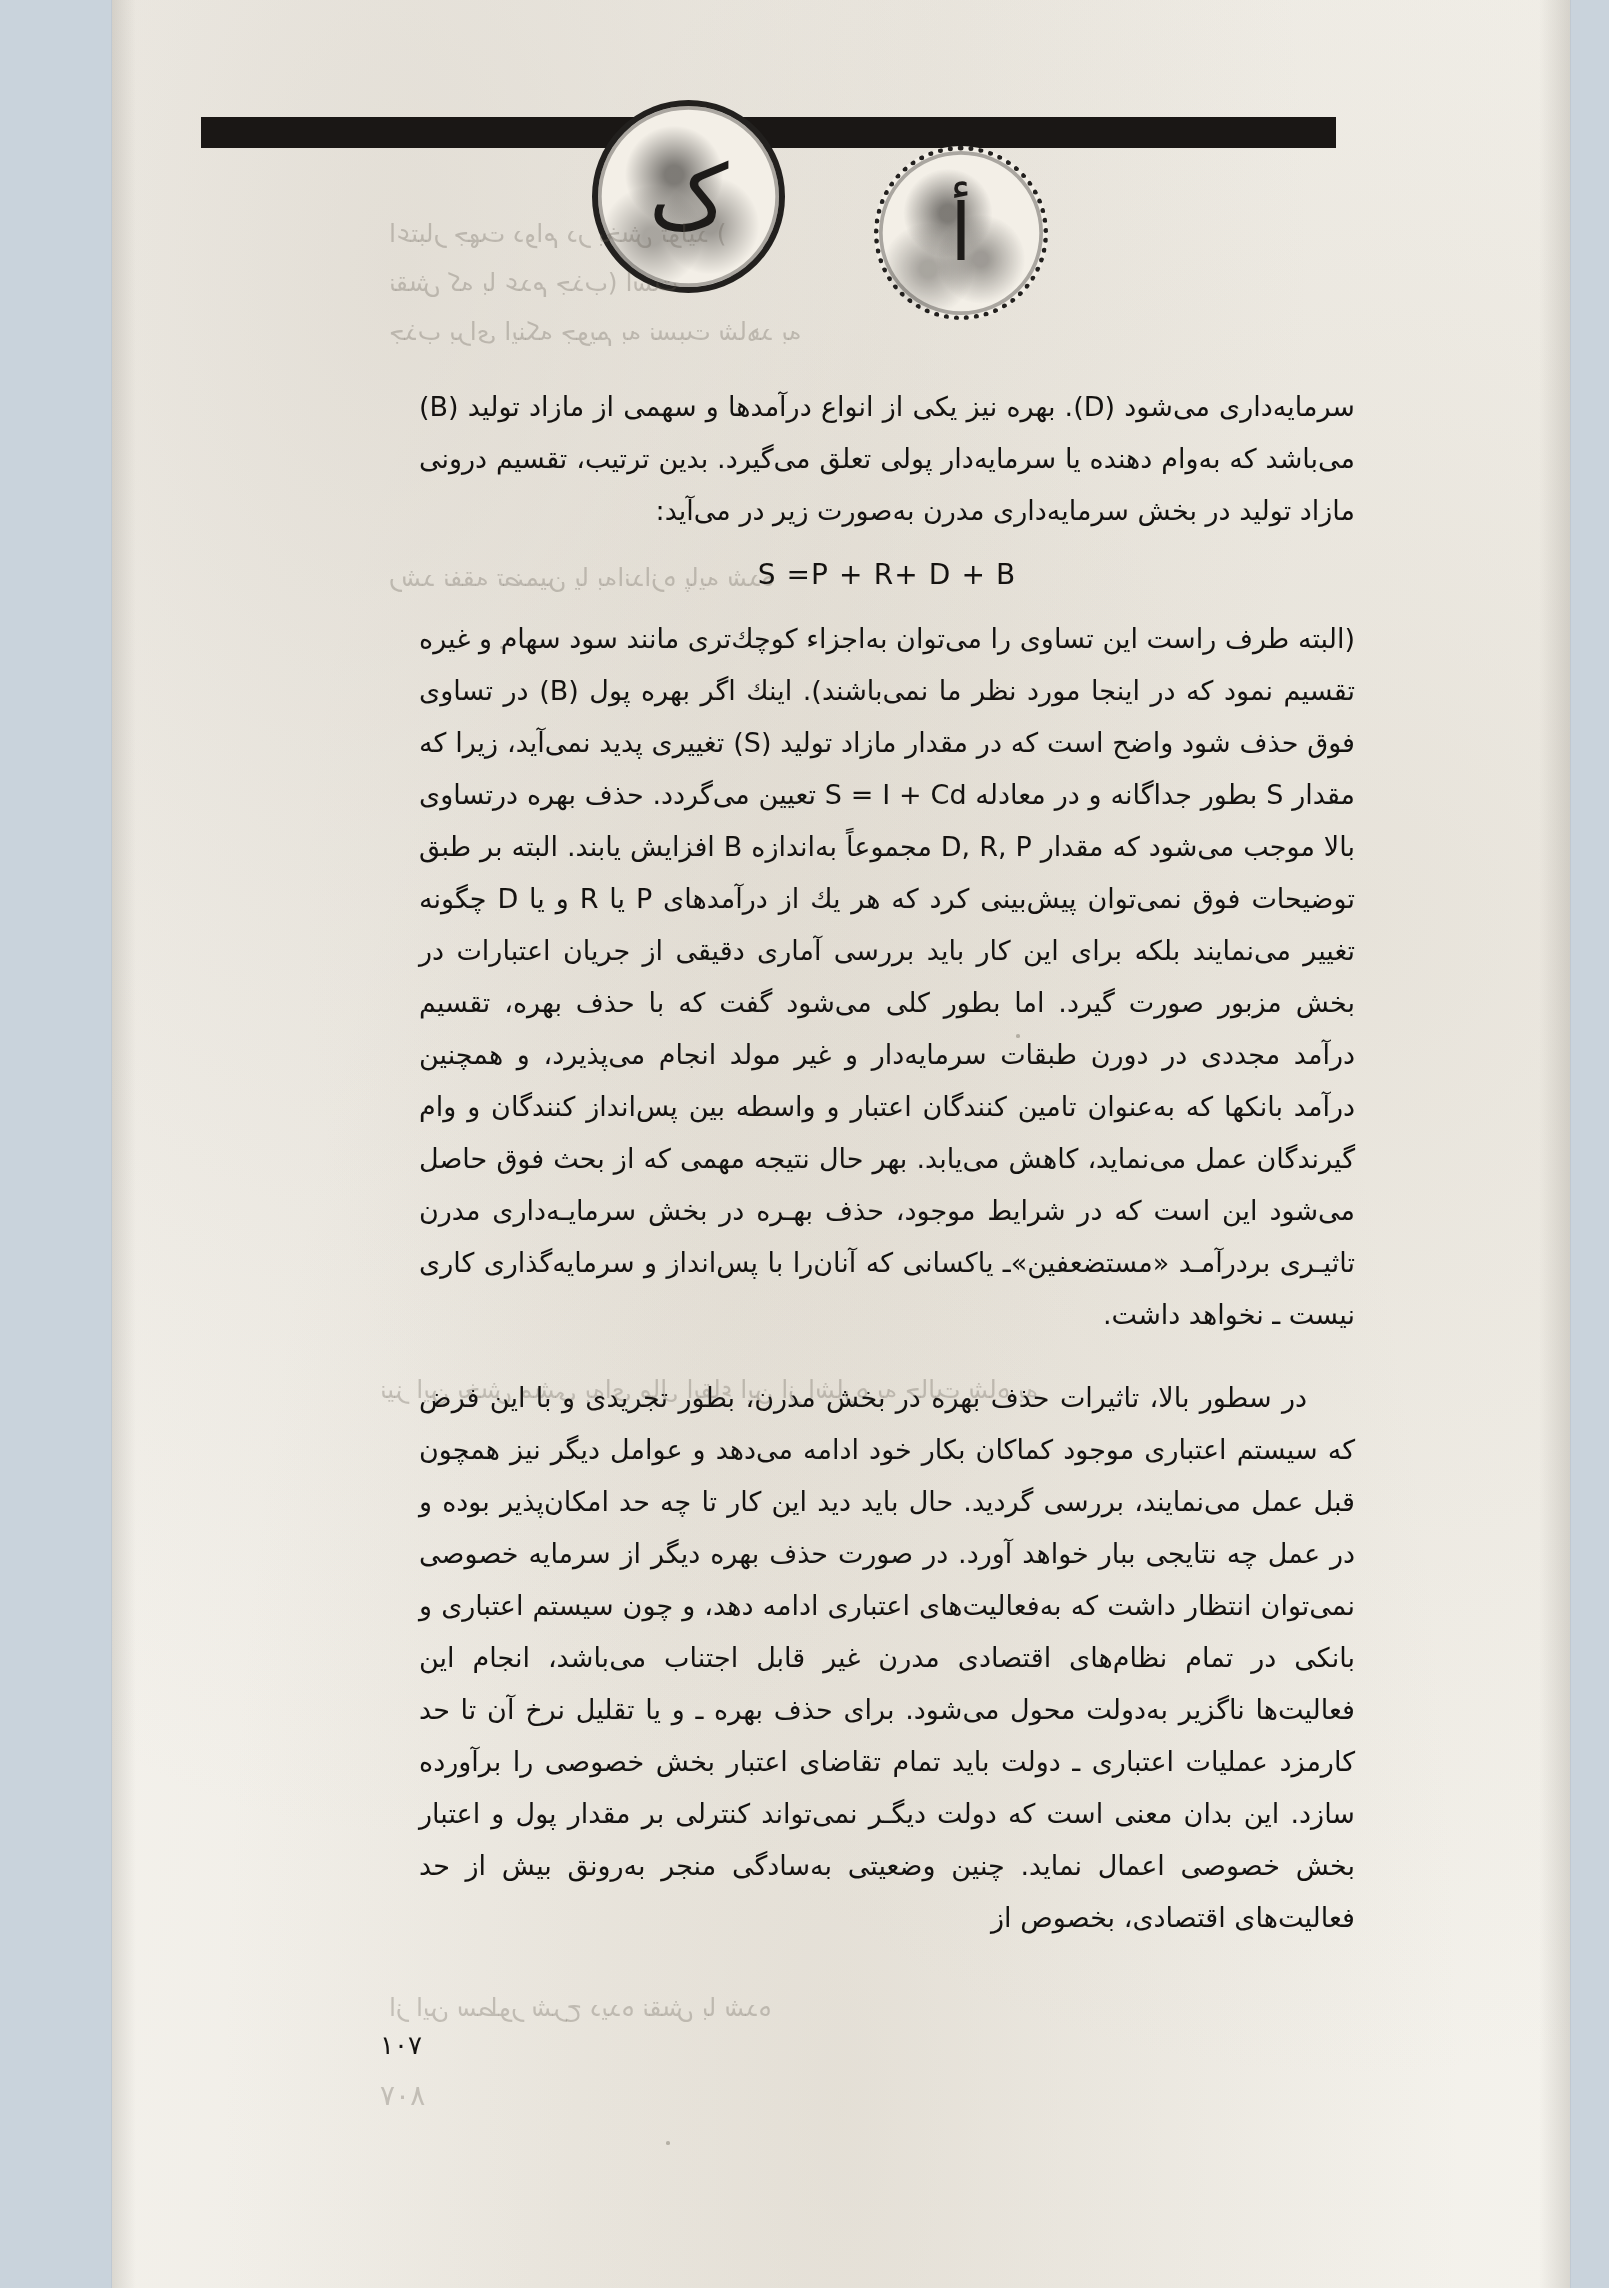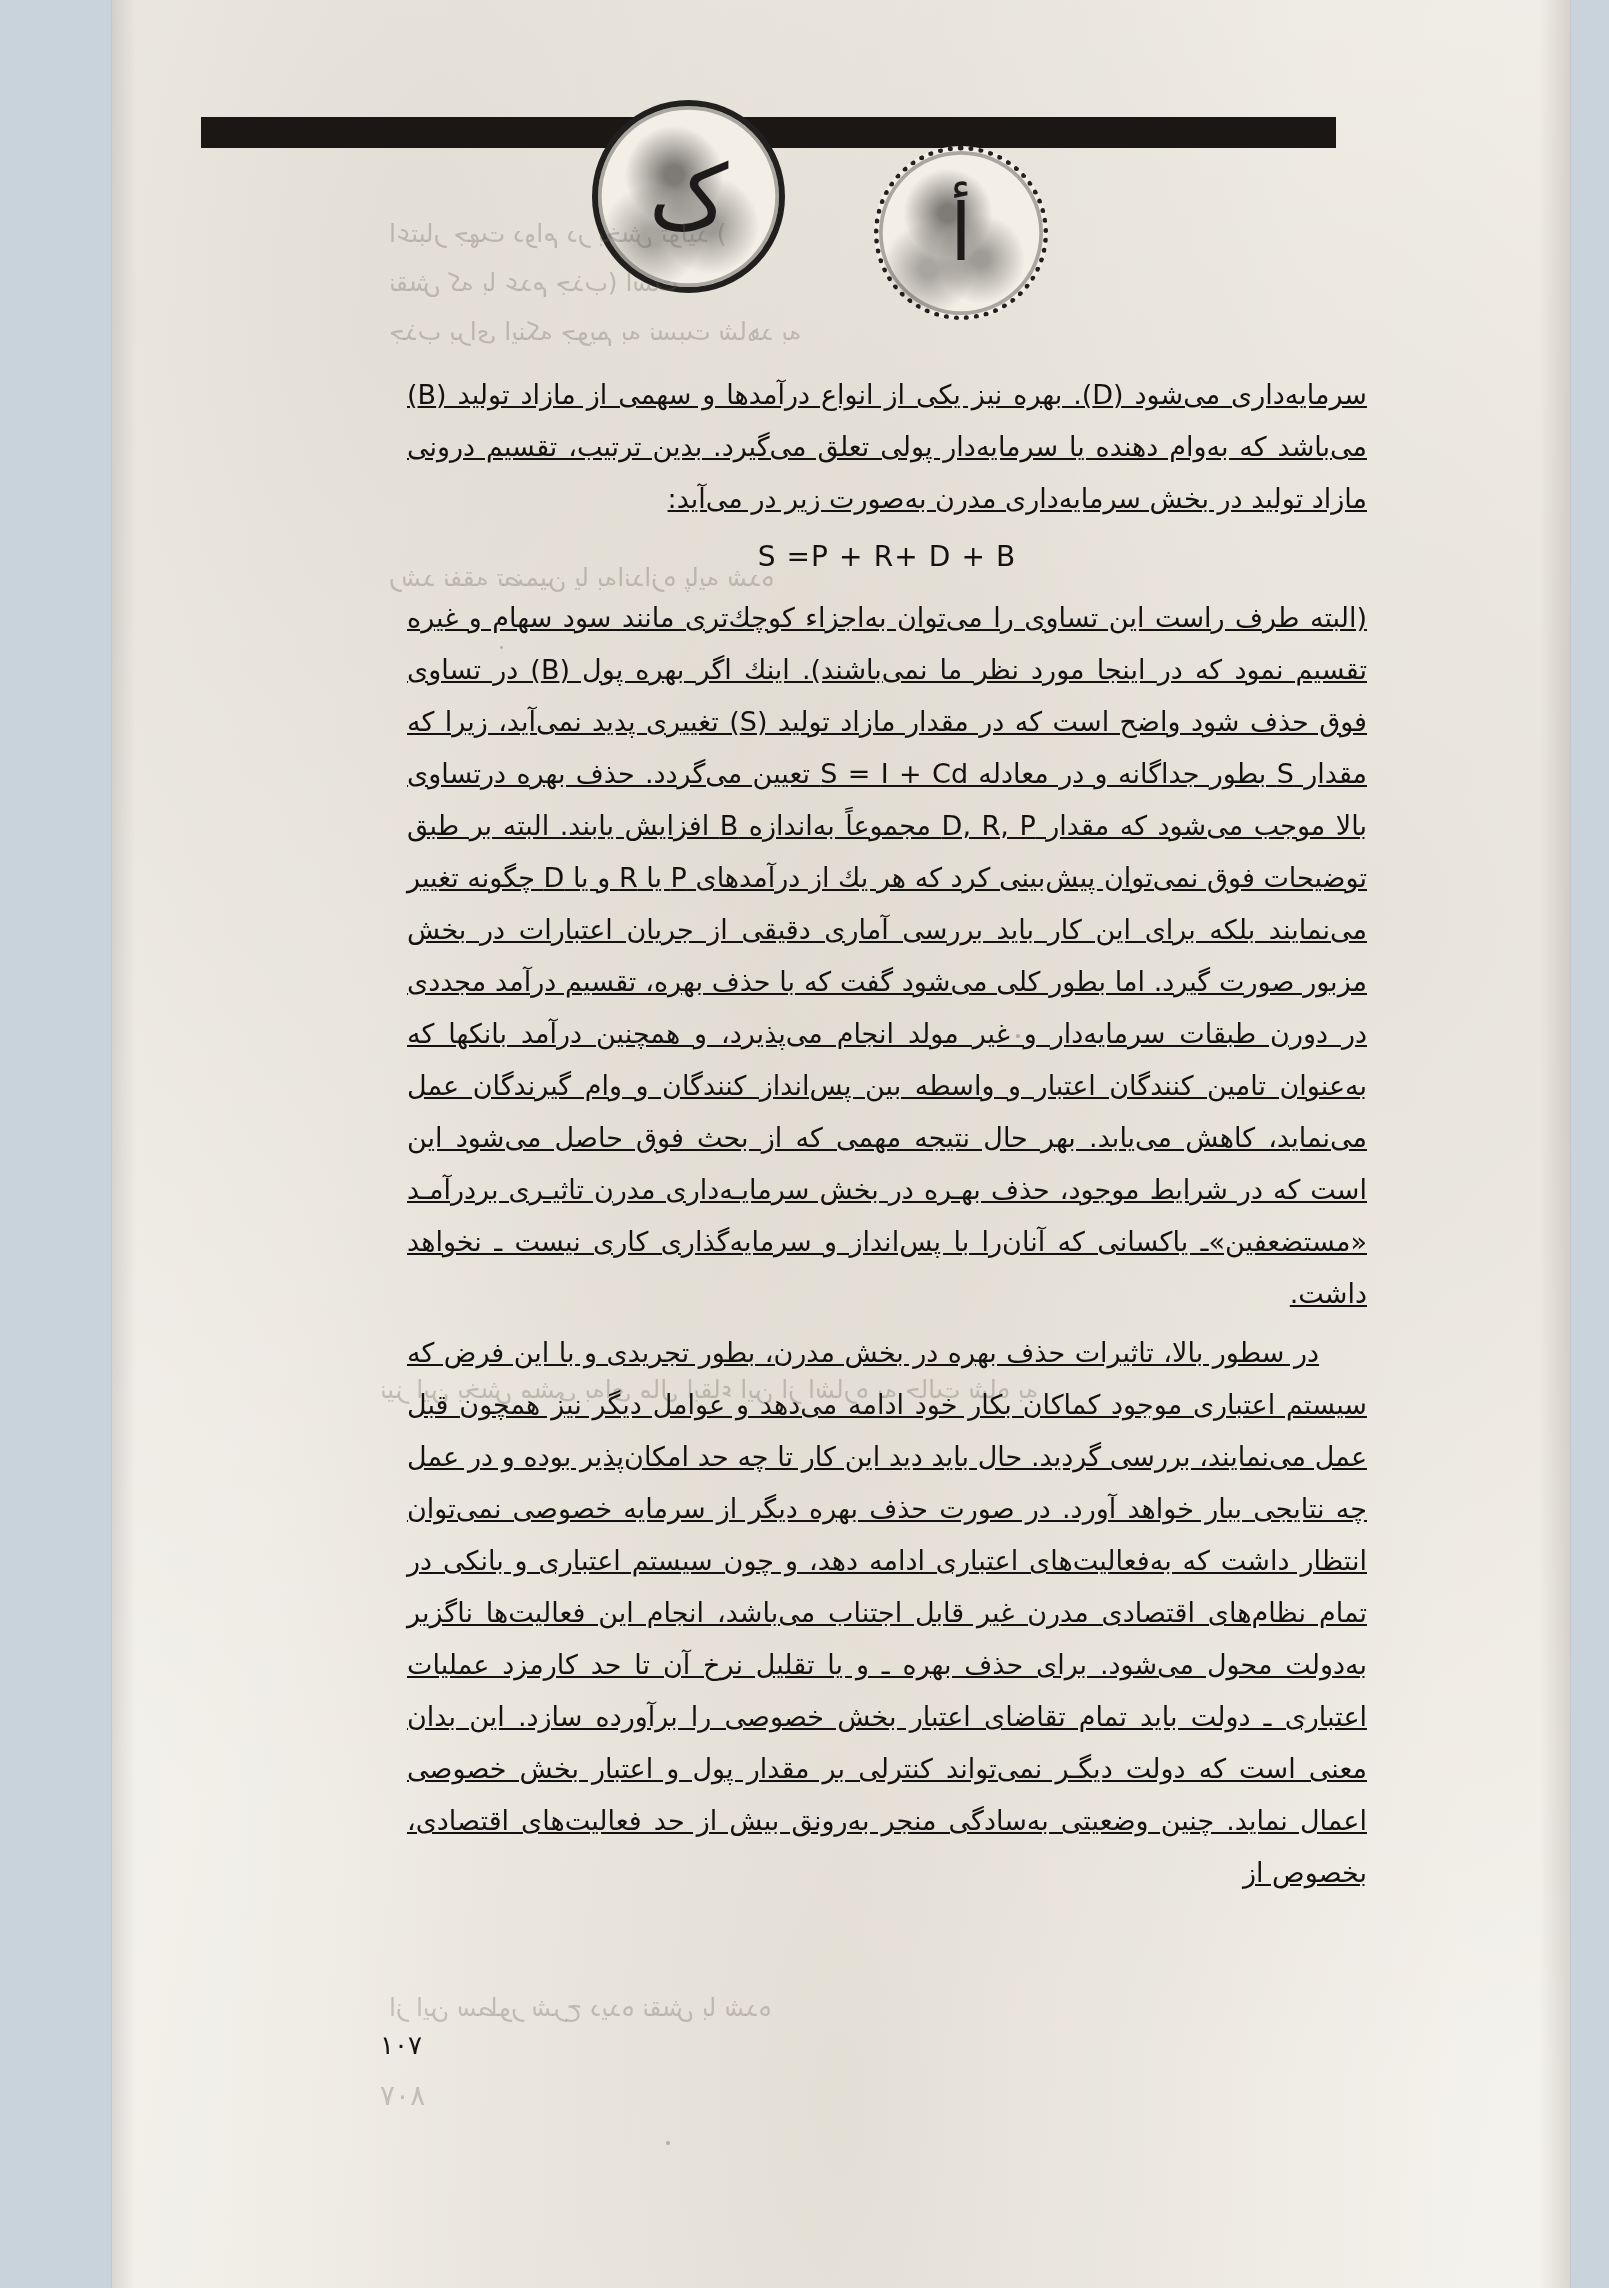--- a/index.html
+++ b/index.html
@@ -130,22 +130,21 @@
     top: 369px;
     width: 960px;
     color: #141210;
     font-size: 27px;
     line-height: 52px;
     text-align: justify;
     text-justify: inter-word;
     direction: rtl;
   }
   .body-text p {
-    margin: 0;
-    text-decoration: underline;
+    margin: 12px;
   }
   .para-indent {
     text-indent: 48px;
   }
   .formula {
     margin: 5.5px 0 9.2px 0;
     text-align: center;
     direction: ltr;
     font-size: 28px;
     letter-spacing: 1.1px;

